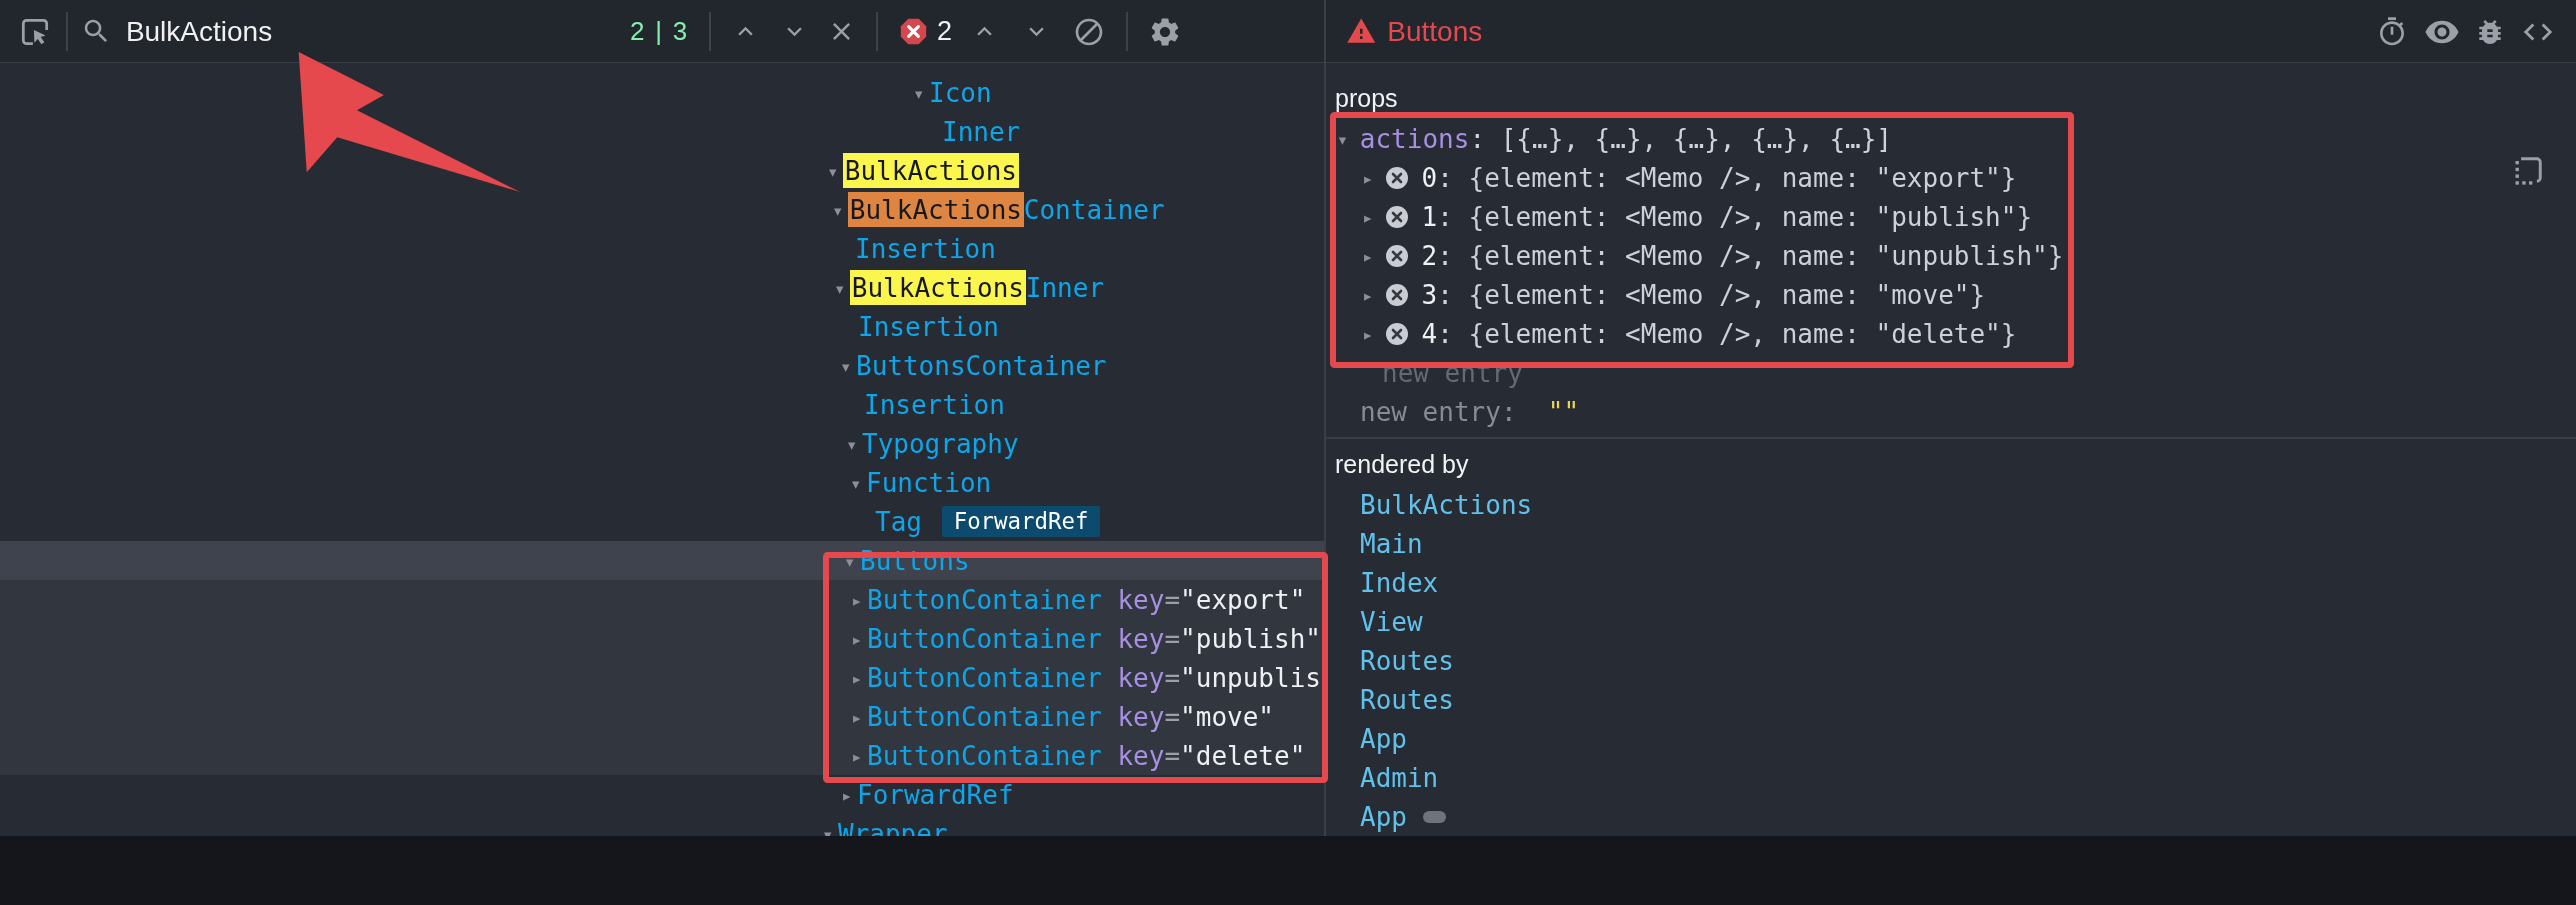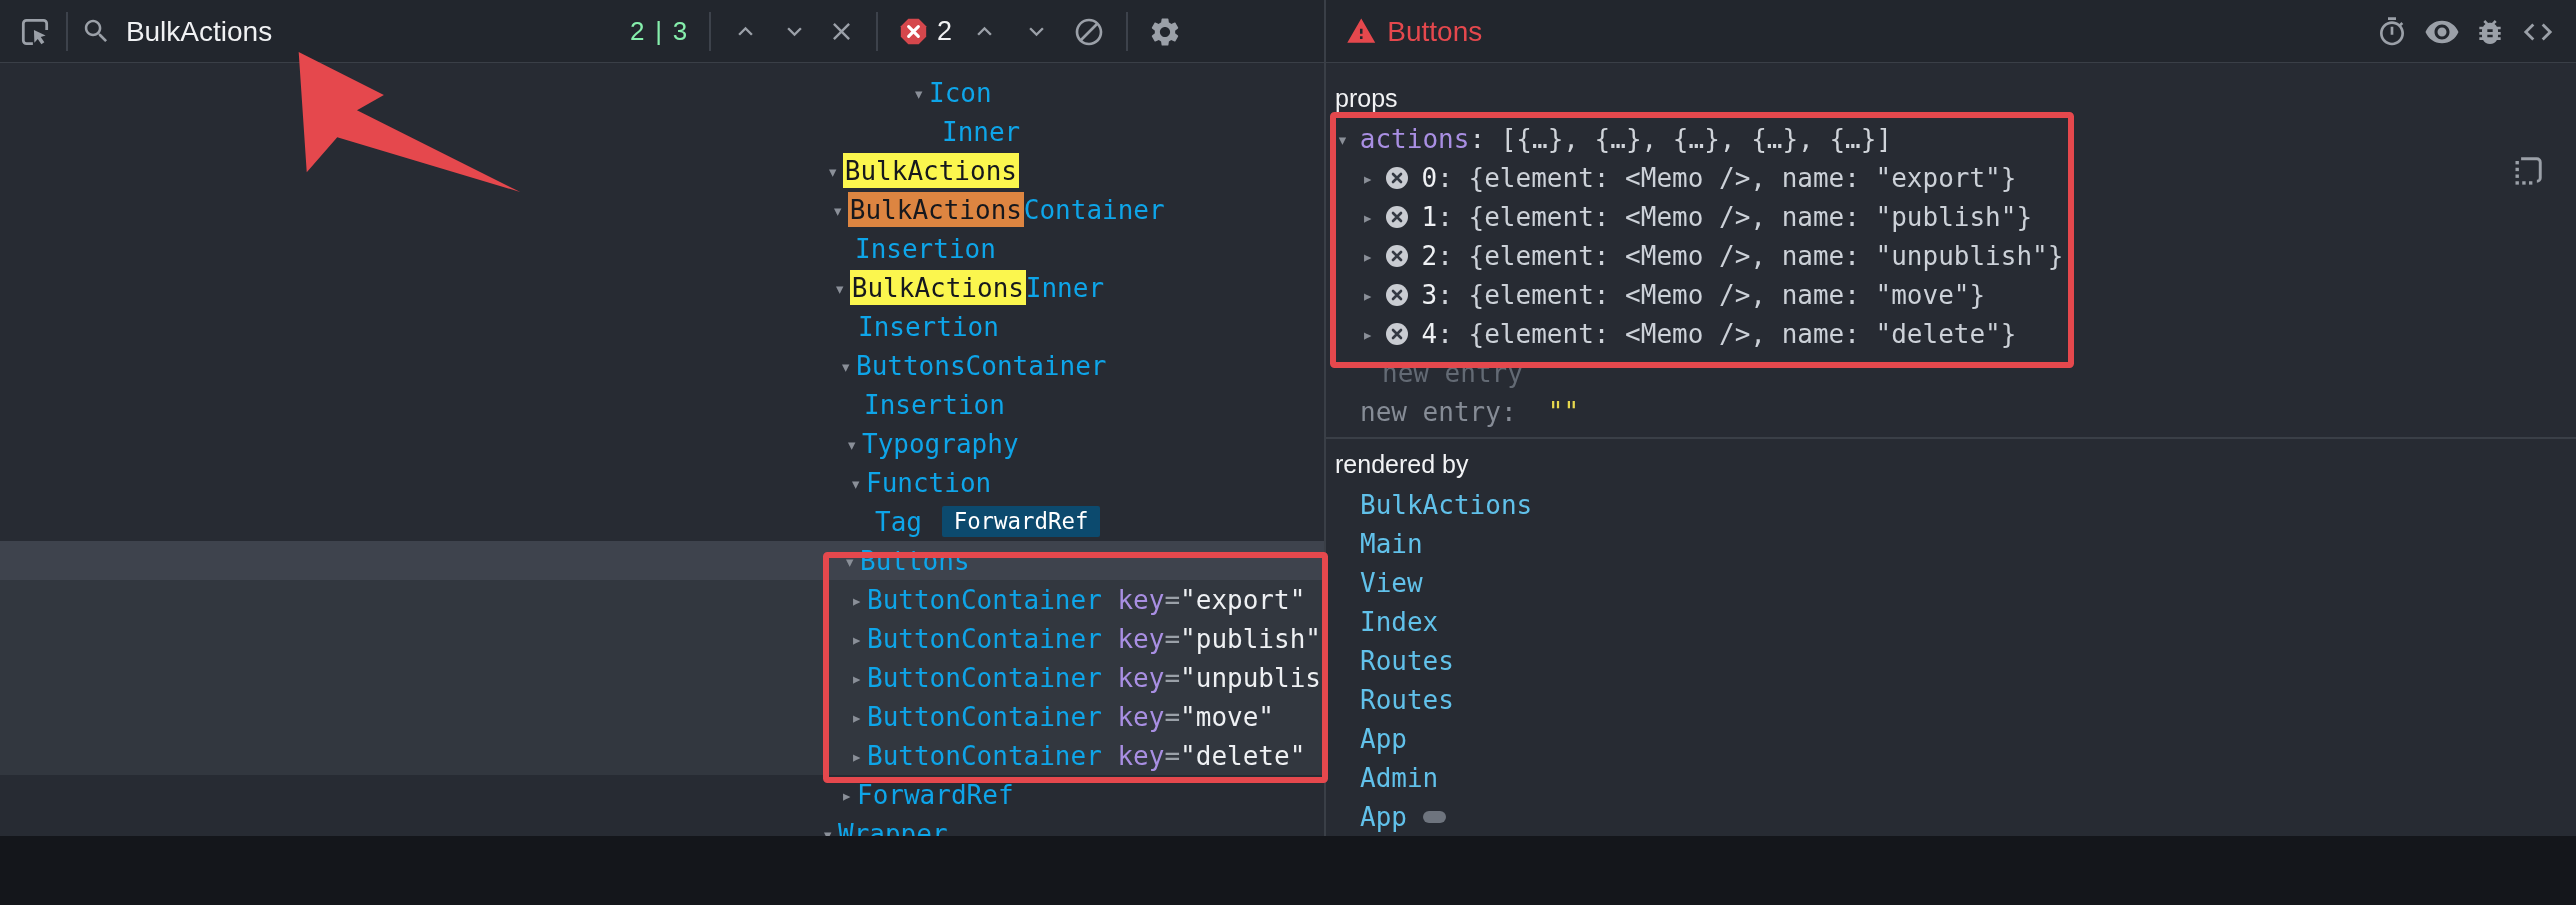--- a/index.html
+++ b/index.html
@@ -225,24 +225,24 @@
     <div class="hdiv"></div>
     <div class="seclabel" style="padding-top:12.6px">rendered by</div>
     <div id="rendered-rows">
         <div class="rbrow">
           <span>BulkActions</span>
         </div>
         <div class="rbrow">
           <span>Main</span>
         </div>
         <div class="rbrow">
+          <span>Index</span>
+        </div>
+        <div class="rbrow">
           <span>View</span>
-        </div>
-        <div class="rbrow">
-          <span>Index</span>
         </div>
         <div class="rbrow">
           <span>Routes</span>
         </div>
         <div class="rbrow">
           <span>Routes</span>
         </div>
         <div class="rbrow">
           <span>App</span>
         </div>

